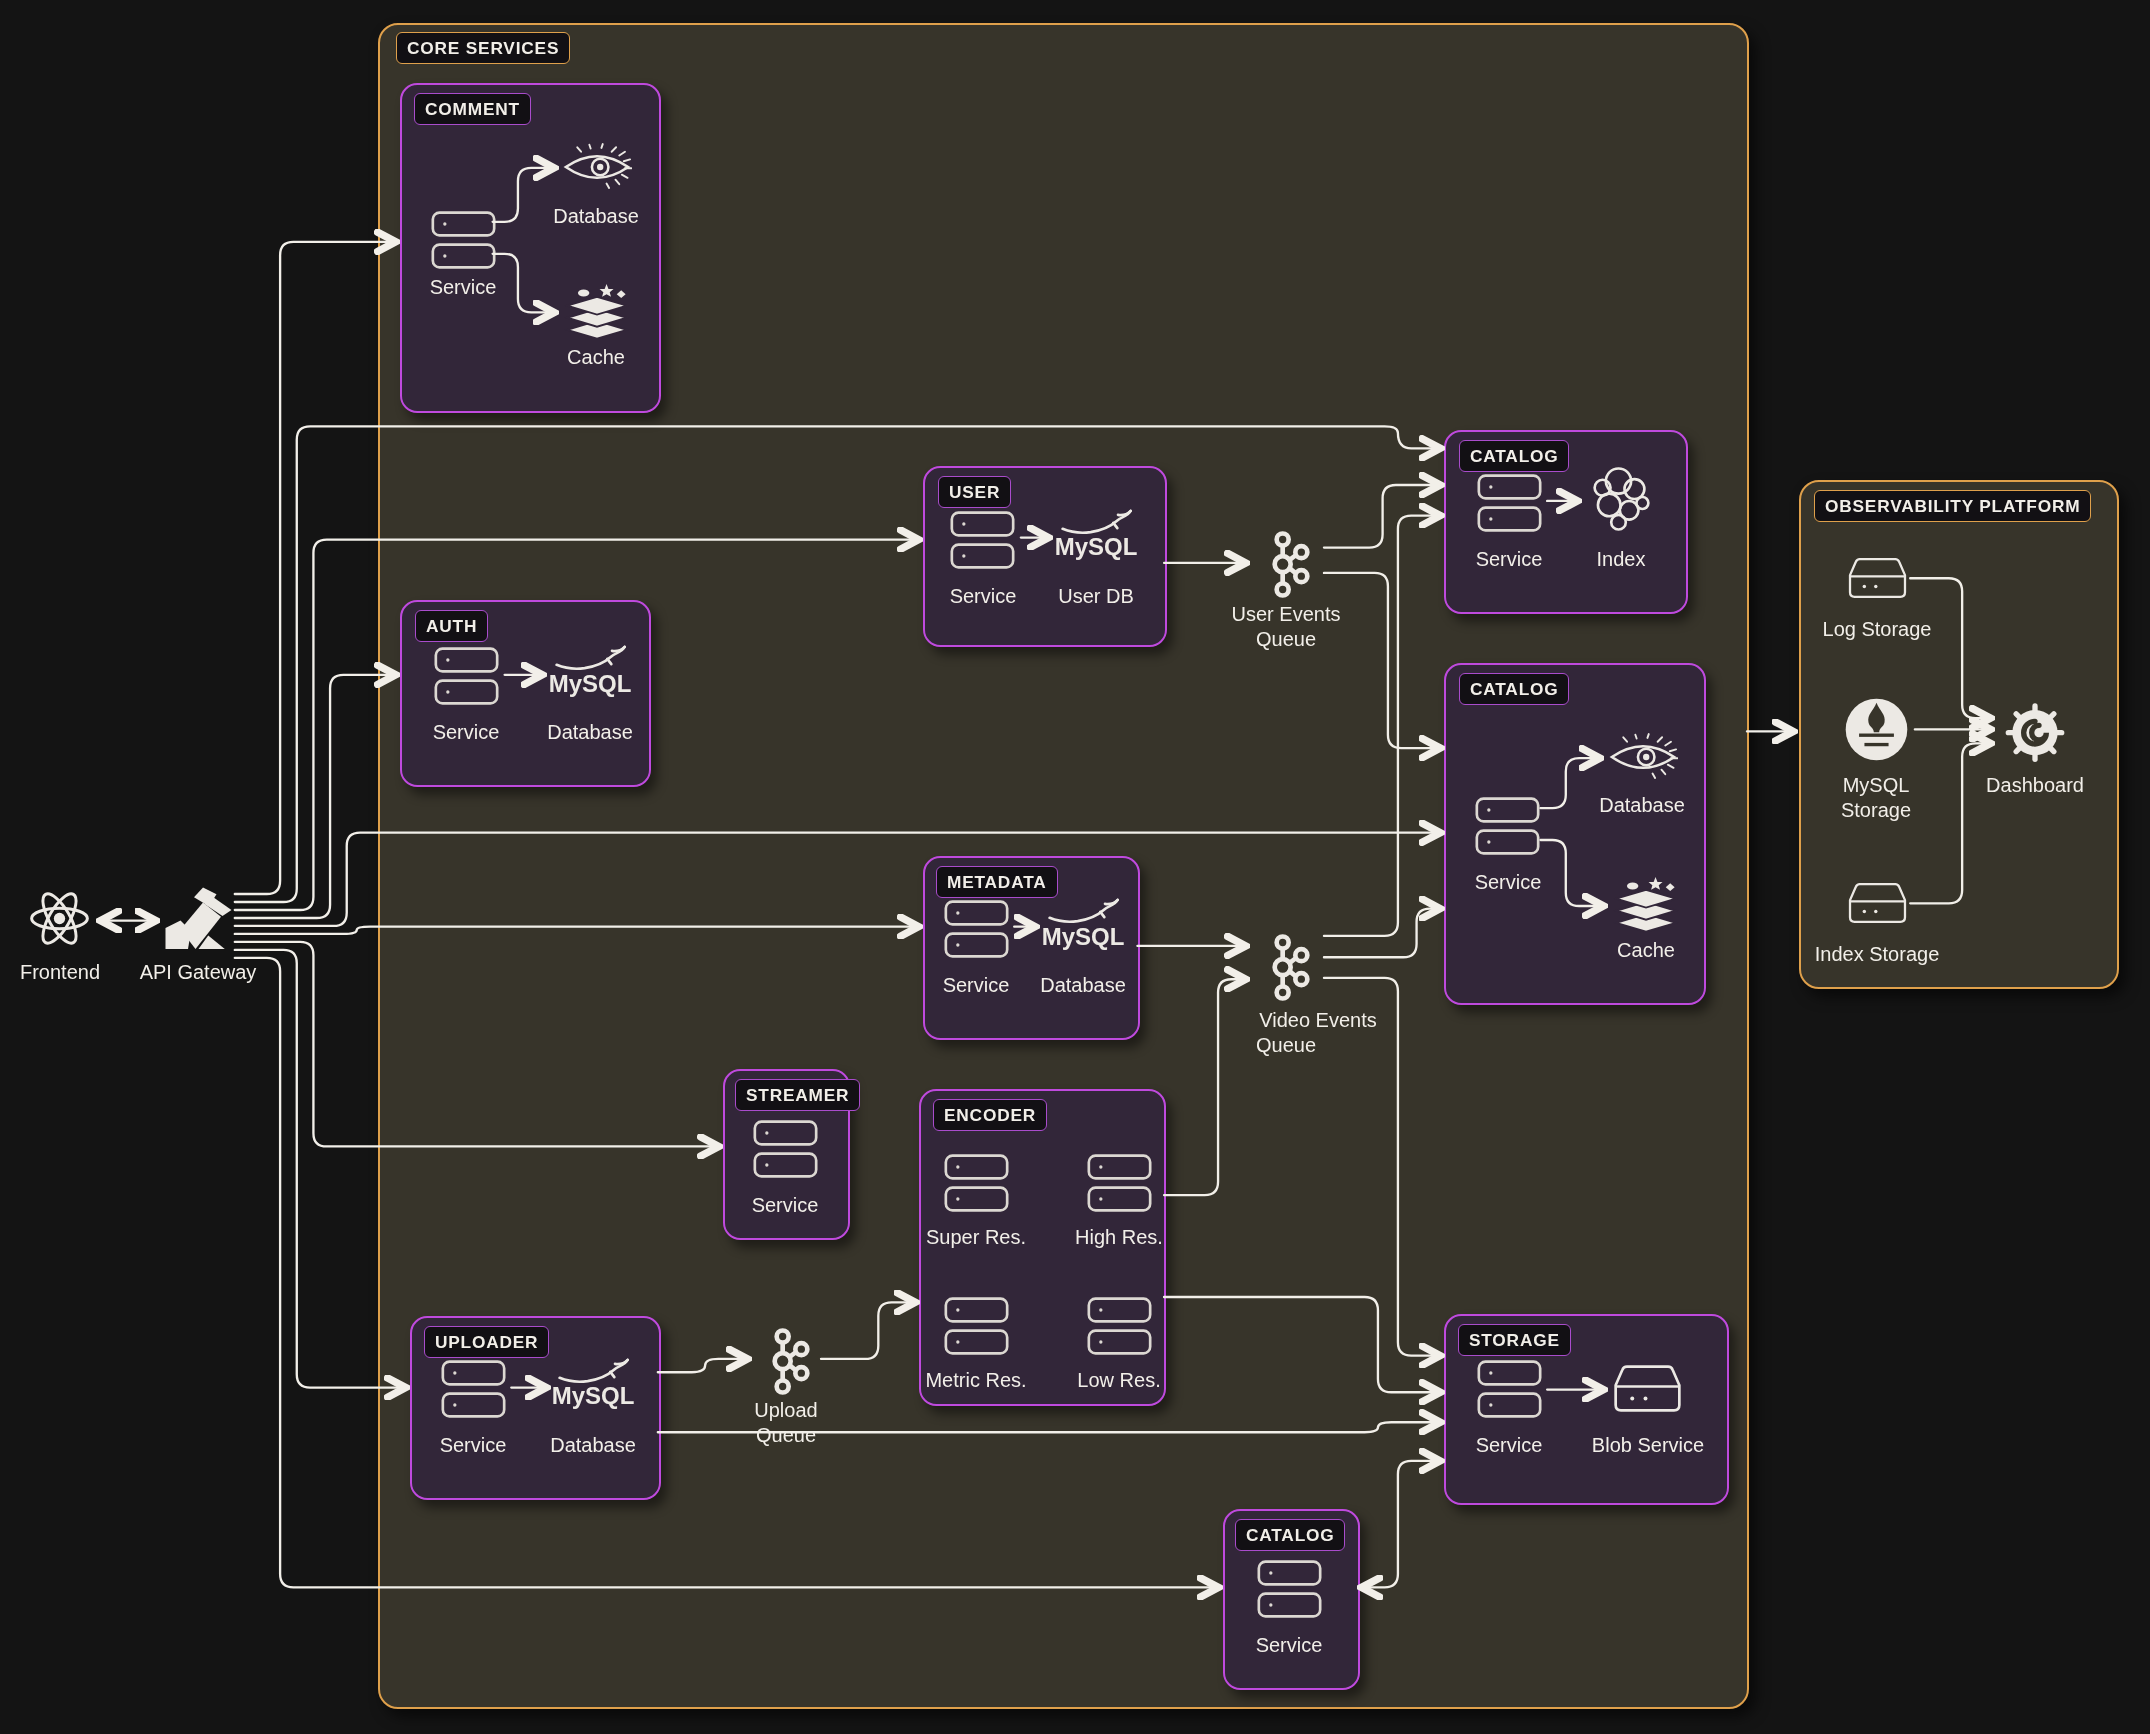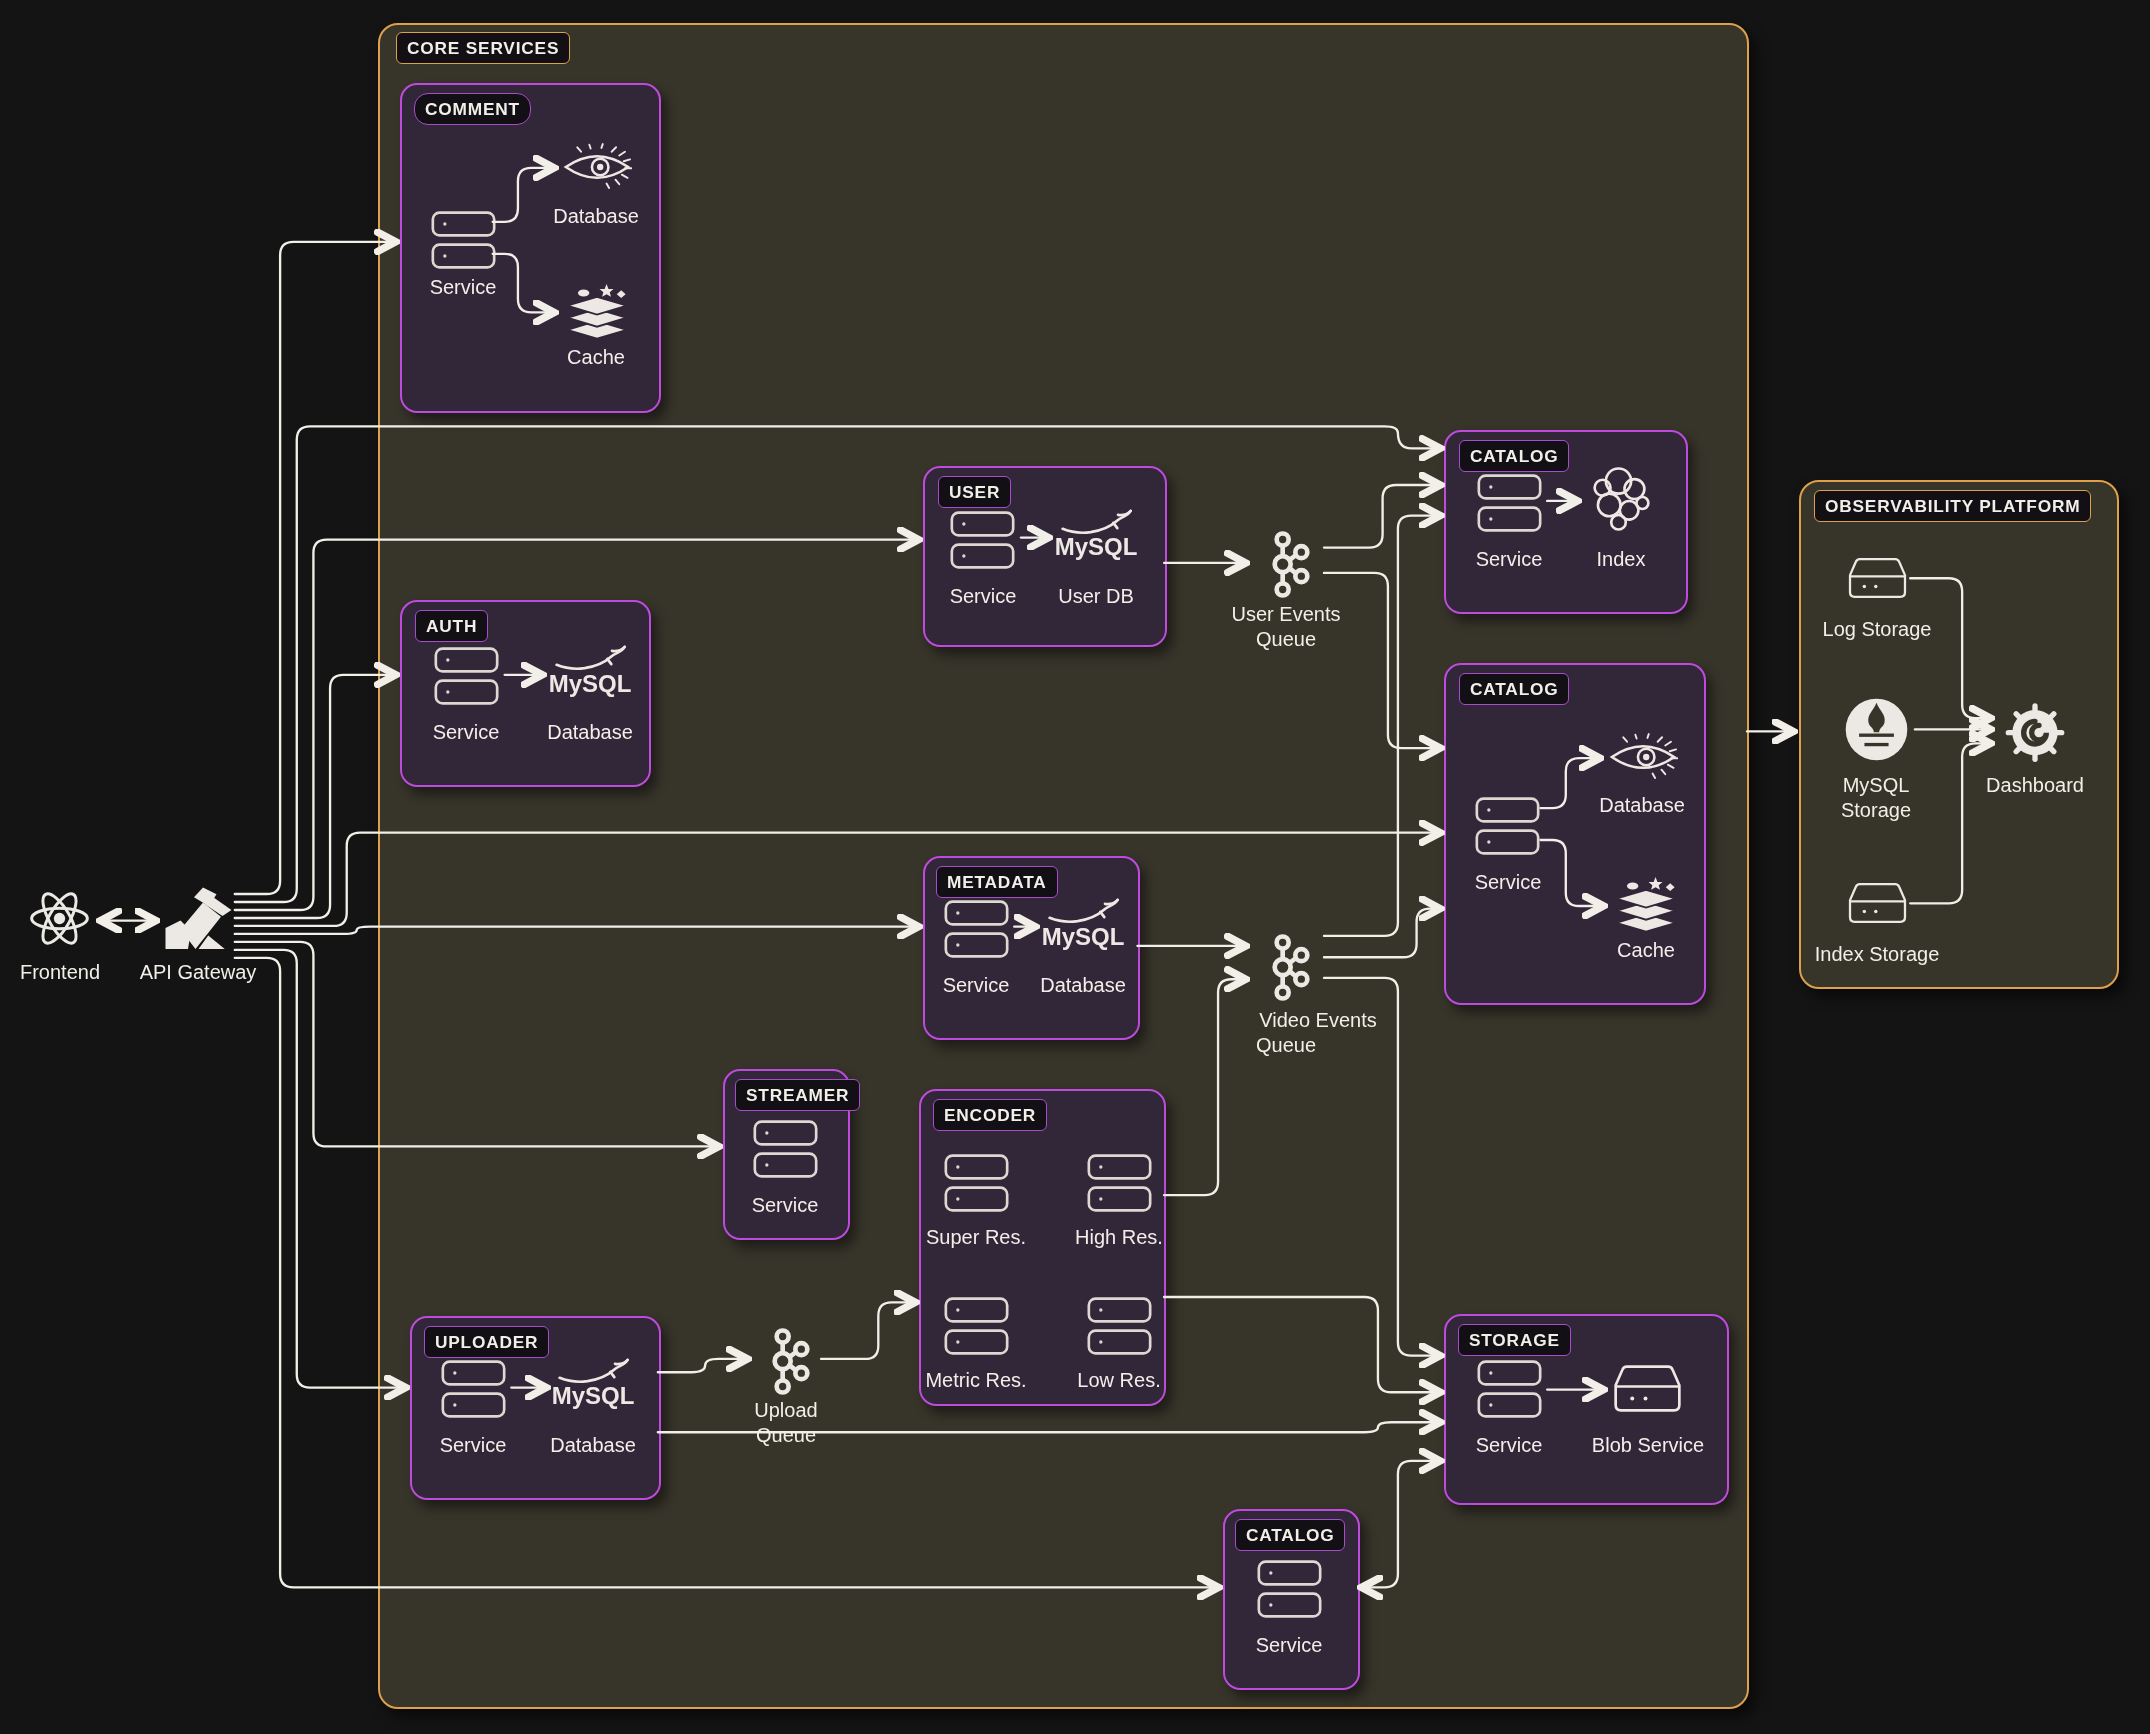--- a/index.html
+++ b/index.html
@@ -147,21 +147,21 @@
   <div class="sbox" style="left:1444px;top:663px;width:258px;height:338px;"></div>
   <div class="sbox" style="left:923px;top:856px;width:213px;height:180px;"></div>
   <div class="sbox" style="left:723px;top:1069px;width:123px;height:167px;"></div>
   <div class="sbox" style="left:919px;top:1089px;width:243px;height:313px;"></div>
   <div class="sbox" style="left:410px;top:1316px;width:247px;height:180px;"></div>
   <div class="sbox" style="left:1444px;top:1314px;width:281px;height:187px;"></div>
   <div class="sbox" style="left:1223px;top:1509px;width:133px;height:177px;"></div>
 
   <div class="chip orange" style="left:396px;top:32px;">CORE SERVICES</div>
   <div class="chip orange" style="left:1814px;top:490px;">OBSERVABILITY PLATFORM</div>
-  <div class="chip" style="left:414px;top:93px;border-radius:14px;">COMMENT</div>
+  <div class="chip" style="left:414px;top:93px;">COMMENT</div>
   <div class="chip" style="left:938px;top:476px;">USER</div>
   <div class="chip" style="left:415px;top:610px;">AUTH</div>
   <div class="chip" style="left:1459px;top:440px;">CATALOG</div>
   <div class="chip" style="left:1459px;top:673px;">CATALOG</div>
   <div class="chip" style="left:936px;top:866px;">METADATA</div>
   <div class="chip" style="left:735px;top:1079px;">STREAMER</div>
   <div class="chip" style="left:933px;top:1099px;">ENCODER</div>
   <div class="chip" style="left:424px;top:1326px;">UPLOADER</div>
   <div class="chip" style="left:1458px;top:1324px;">STORAGE</div>
   <div class="chip" style="left:1235px;top:1519px;">CATALOG</div>

